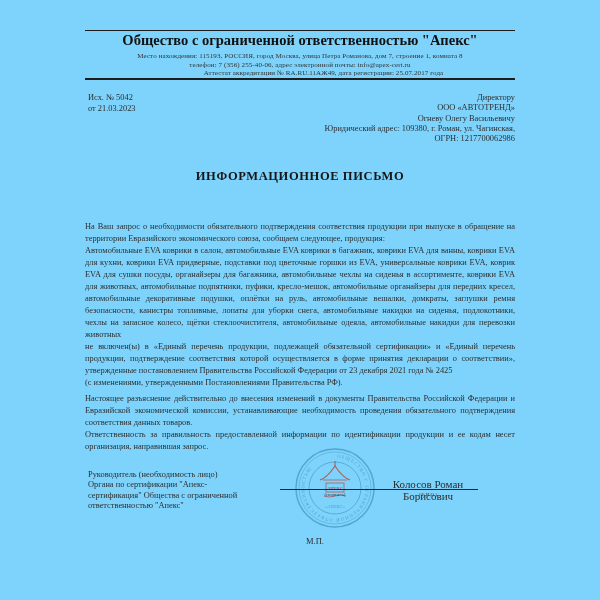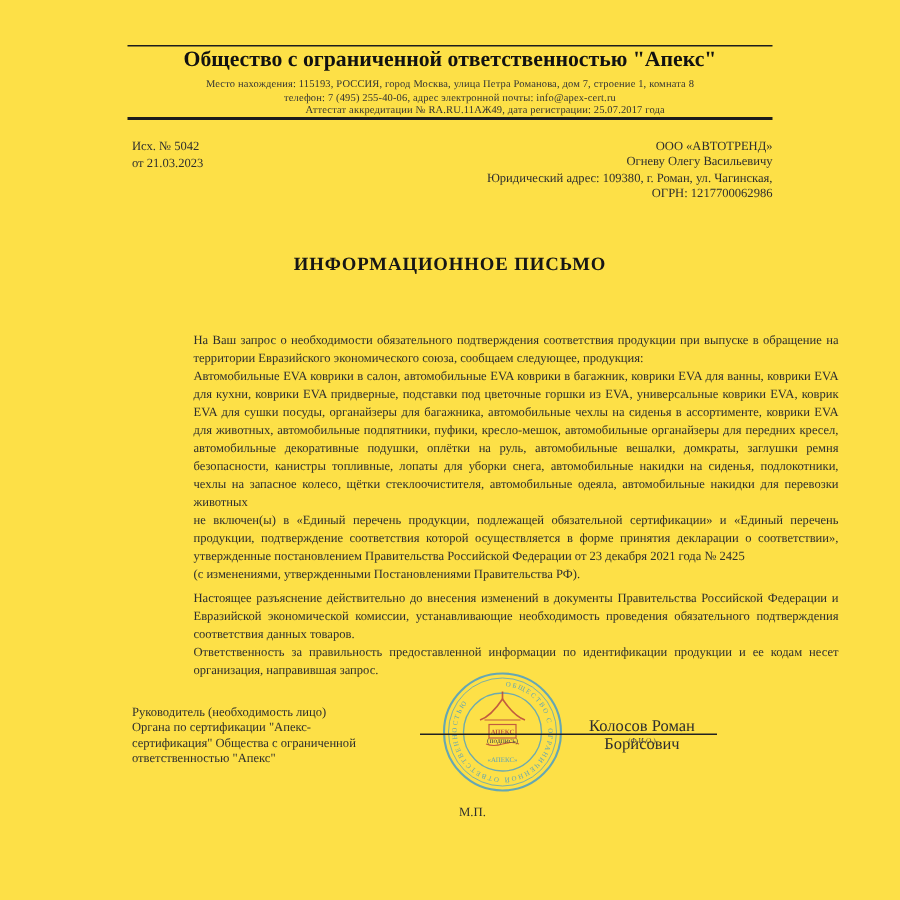--- a/index.html
+++ b/index.html
@@ -1,56 +1,57 @@
 <!DOCTYPE html>
 <html><head>
 <meta charset="utf-8">
 <style>
   html,body{margin:0;padding:0;}
   body{background:#e8e8e8;font-family:"Liberation Serif","DejaVu Serif",serif;}
-  .page{position:relative;width:600px;height:600px;background:#fde047;margin:0 auto;overflow:hidden;color:#2e2e2e;}
+  .page{position:relative;width:600px;height:600px;background:#7dd3fc;margin:0 auto;overflow:hidden;color:#2e2e2e;}
   .abs{position:absolute;}
   .rule{background:#1c1c1c;}
   .center{left:0;right:0;text-align:center;}
   .org-name{top:32px;font-weight:bold;font-size:14.5px;color:#111;}
   .hdr-line{font-size:7px;color:#333;letter-spacing:0.1px;}
   .ref-block{left:88px;top:93px;font-size:8.4px;line-height:10.5px;}
   .addressee{right:85px;top:93px;text-align:right;font-size:8.4px;line-height:10.3px;}
   .doc-title{top:169px;font-weight:bold;font-size:12.5px;letter-spacing:0.6px;color:#161616;}
   .note{left:88px;top:190px;font-size:8.4px;line-height:10.5px;}
-  .body-text{left:85px;top:221px;width:430px;font-size:8.4px;line-height:12px;text-align:justify;margin-left:44px;}
+  .body-text{left:85px;top:221px;width:430px;font-size:8.4px;line-height:12px;text-align:justify;}
   .body-text .plain{text-align:left;}
   .body-text .gap{margin-top:4px;}
   .sig-left{left:88px;top:470px;width:170px;font-size:8.4px;line-height:10.3px;}
   .sig-name{left:368px;top:478px;width:120px;text-align:center;font-size:11px;}
   .sig-line{left:280px;top:489px;width:198px;height:1px;background:#222;z-index:3;}
   .cap{font-size:5px;color:#444;text-align:center;}
   .cap-sign{left:295px;top:492px;width:80px;z-index:4;}
   .cap-fio{left:368px;top:492px;width:120px;}
   .mp{left:280px;top:536px;width:70px;text-align:center;font-size:8.5px;}
   .stamp{left:293px;top:446px;z-index:2;}
 </style>
 </head>
 <body>
 
 <div class="page">
 
   <div class="abs rule" style="left:85px;top:30px;width:430px;height:1px;"></div>
   <div class="abs center org-name">Общество с ограниченной ответственностью "Апекс"</div>
   <div class="abs center hdr-line" style="top:52px;">Место нахождения: 115193, РОССИЯ, город Москва, улица Петра Романова, дом 7, строение 1, комната 8</div>
-  <div class="abs center hdr-line" style="top:60.5px;">телефон: 7 (495) 255-40-06, адрес электронной почты: info@apex-cert.ru</div>
+  <div class="abs center hdr-line" style="top:60.5px;">телефон: 7 (356) 255-40-06, адрес электронной почты: info@apex-cert.ru</div>
   <div class="abs center hdr-line" style="top:68.5px;padding-left:47px;">Аттестат аккредитации № RA.RU.11АЖ49, дата регистрации: 25.07.2017 года</div>
   <div class="abs rule" style="left:85px;top:78px;width:430px;height:2px;"></div>
 
   <div class="abs ref-block">
     <div>Исх. № 5042</div>
     <div>от 21.03.2023</div>
   </div>
 
   <div class="abs addressee">
+    <div>Директору</div>
     <div>ООО «АВТОТРЕНД»</div>
     <div>Огневу Олегу Васильевичу</div>
     <div>Юридический адрес: 109380, г. Роман, ул. Чагинская,</div>
     <div>ОГРН: 1217700062986</div>
   </div>
 
   <div class="abs center doc-title">ИНФОРМАЦИОННОЕ ПИСЬМО</div>
 
 
   <div class="abs body-text">

